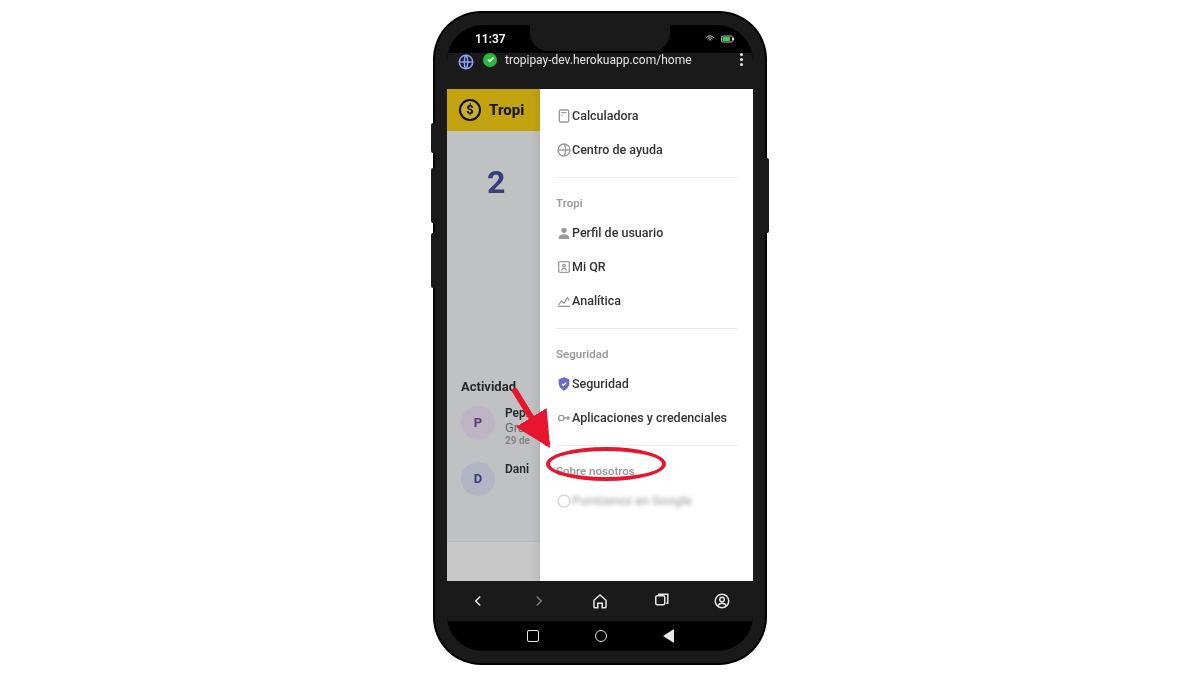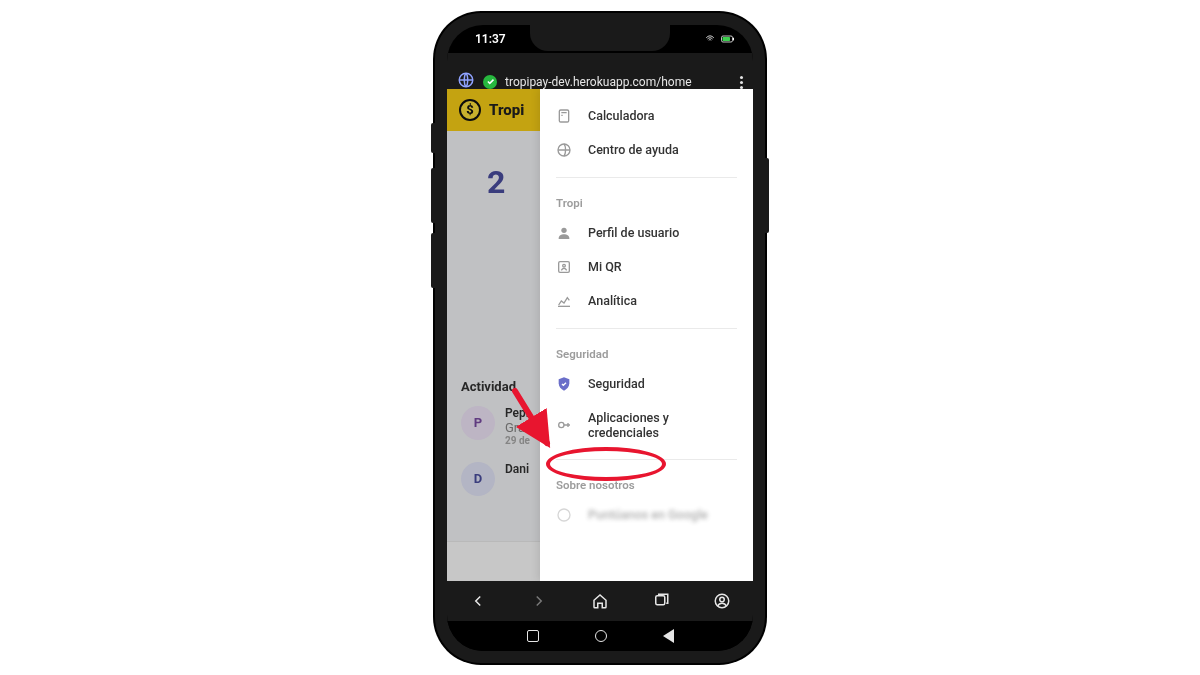--- a/index.html
+++ b/index.html
@@ -67,21 +67,21 @@
       position: relative;
       z-index: 50;
     }
     .status-icons { display: flex; gap: 4px; align-items: center; }
     .wifi-icon, .batt-icon { width: 14px; height: 10px; }
 
     .browser-bar {
       height: 36px;
       background: #1a1a1a;
       display: flex;
-      align-items: flex-end;
+      align-items: flex-start;
       padding: 0 10px;
       gap: 8px;
       color: #e6e6e6;
       font-size: 12px;
     }
     .globe-cir { width: 18px; height: 18px; }
     .verify-cir {
       width: 14px; height: 14px; background: #27b83e; border-radius: 50%;
       display: flex; align-items: center; justify-content: center;
     }
@@ -151,21 +151,20 @@
       width: 213px;
       background: #fff;
       z-index: 10;
       padding: 10px 0 0 0;
       overflow: hidden;
       box-shadow: -2px 0 8px rgba(0,0,0,0.1);
     }
     .drawer-item {
       display: flex;
       align-items: center;
-      gap: 16px;
       padding: 9px 16px;
       font-size: 12.5px;
       color: #333;
     }
     .drawer-item .micon {
       width: 16px; height: 16px; color: #9a9a9a; flex-shrink: 0;
       display: flex; align-items: center; justify-content: center;
     }
     .drawer-item .micon svg { width: 16px; height: 16px; }
     .drawer-item .lbl { font-weight: 500; }

